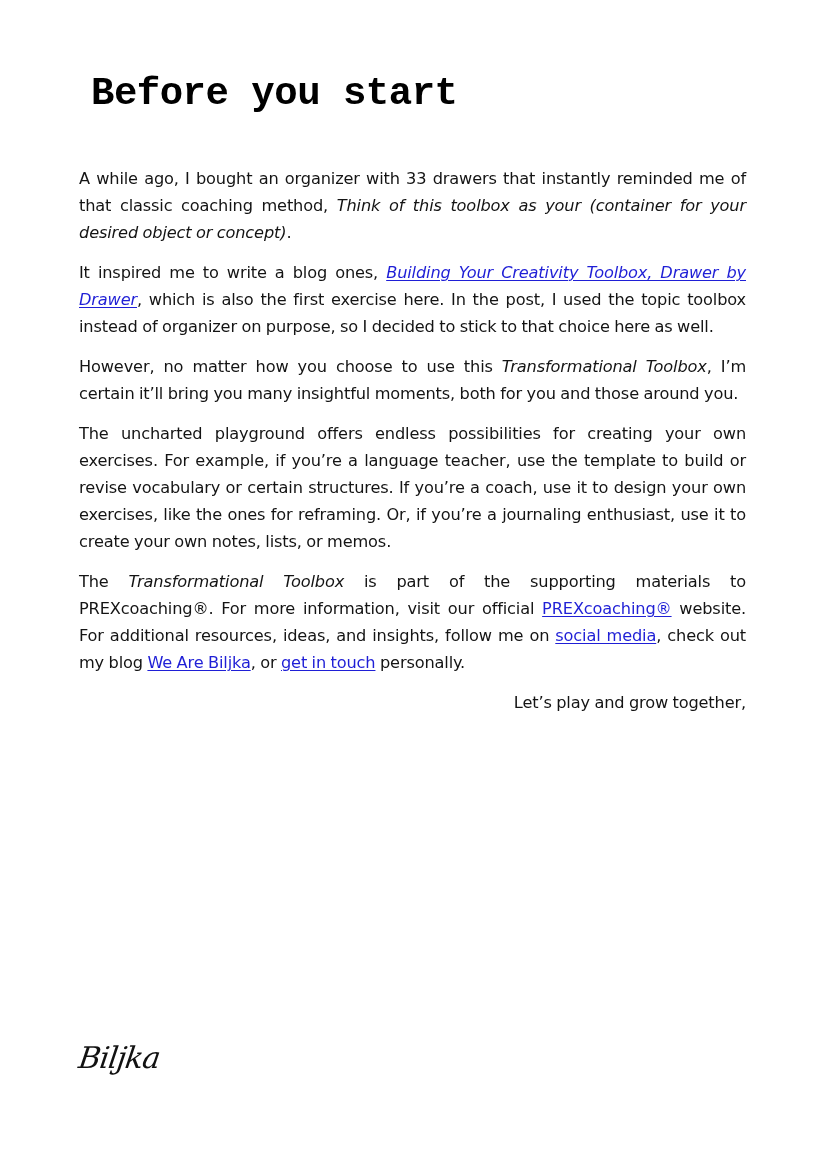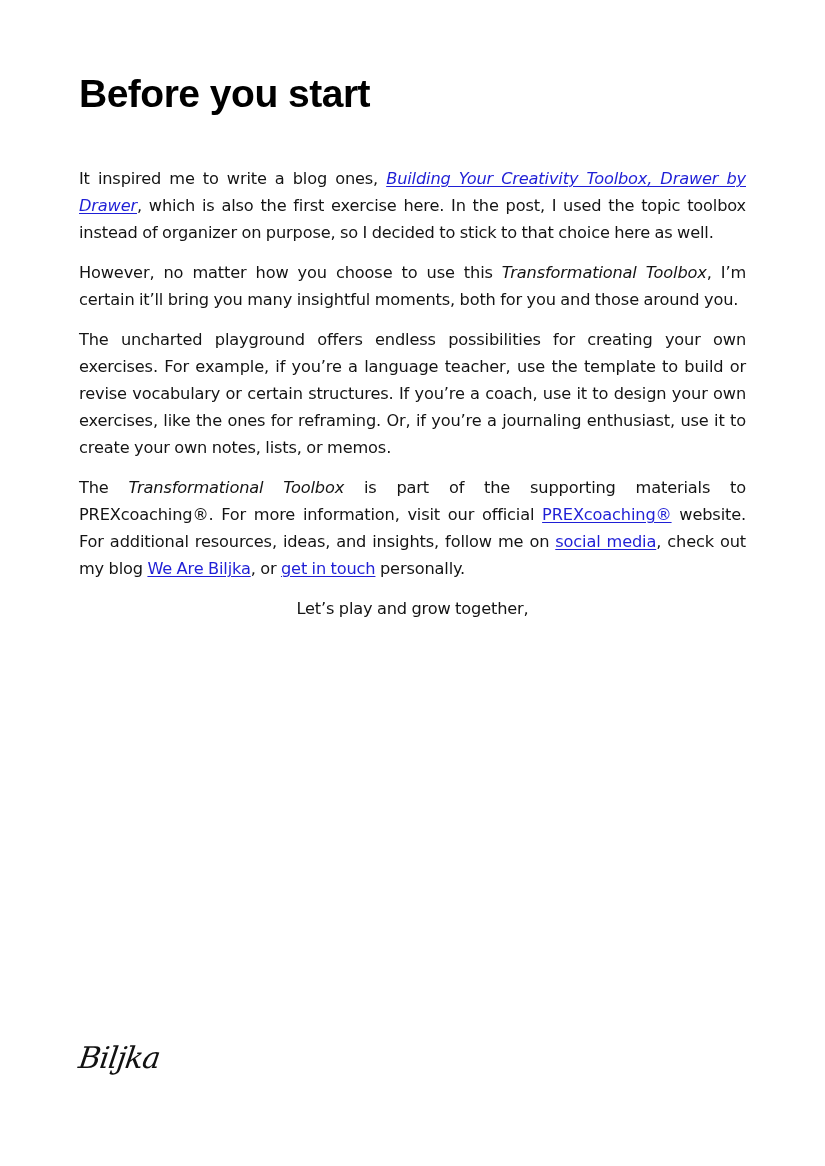--- a/index.html
+++ b/index.html
@@ -17,23 +17,23 @@
     }
     .page {
       position: absolute;
       left: 79px;
       top: 0;
       width: 667px;
     }
     h1.title {
       position: absolute;
       top: 68px;
-      left: 0;
+      left: 12px;
       margin: 0;
-      font-family: Liberation Sans, sans-serif;
+      font-family: Liberation Mono, monospace;
       font-weight: 900;
       font-size: 39px;
       letter-spacing: -0.5px;
       line-height: 52px;
       color: #000000;
       white-space: nowrap;
     }
     .body-text {
       position: absolute;
       top: 165px;
@@ -42,21 +42,21 @@
     }
     p.para {
       margin: 0 0 13px 0;
       font-size: 16.2px;
       line-height: 27px;
       text-align: justify;
       letter-spacing: -0.15px;
       word-spacing: -0.5px;
       color: #141414;
     }
-    p.para.left { text-align: center; }
+    p.para.left { text-align: right; }
     em { font-style: italic; }
     a.link {
       color: #1f1fd6;
       text-decoration: underline;
       text-decoration-thickness: 1px;
       text-underline-offset: 2px;
     }
     .signature {
       position: absolute;
       left: 0;
@@ -70,20 +70,23 @@
     }
     #p1 { margin-bottom: 13px; }
   </style>
 </head>
 <body>
 
 <div class="page">
   <h1 class="title">Before you start</h1>
 
   <div class="body-text">
+    <p class="para" id="p1">
+      <span>A while ago, I bought an organizer with 33 drawers that instantly reminded me of that classic coaching method, </span><em>Think of this toolbox as your (container for your desired object or concept)</em><span>.</span>
+    </p>
 
     <p class="para" id="p2">
       <span>It inspired me to write a blog ones, </span><a class="link" href="#"><em>Building Your Creativity Toolbox, Drawer by Drawer</em></a><span>, which is also the first exercise here. In the post, I used the topic toolbox instead of organizer on purpose, so I decided to stick to that choice here as well.</span>
     </p>
 
 
 
     <p class="para" id="p6">
       <span>However, no matter how you choose to use this </span><em>Transformational Toolbox</em><span>, I’m certain it’ll bring you many insightful moments, both for you and those around you.</span>
     </p>

